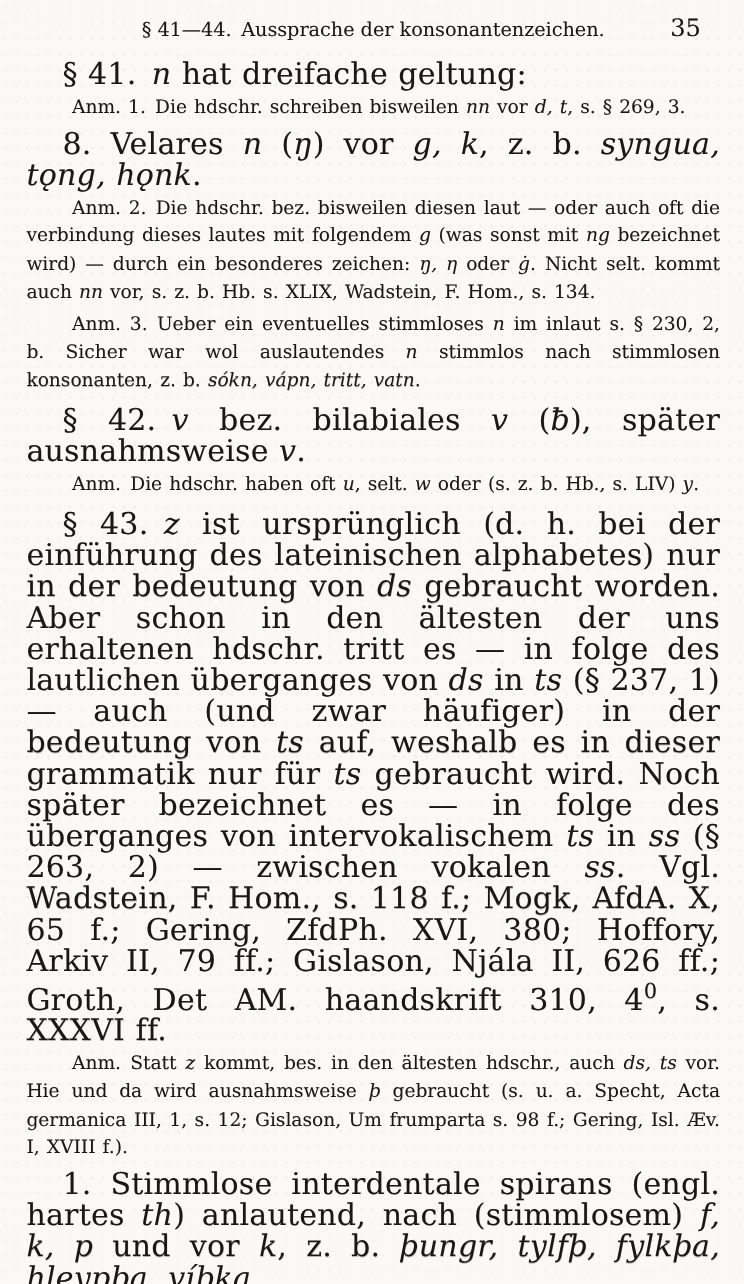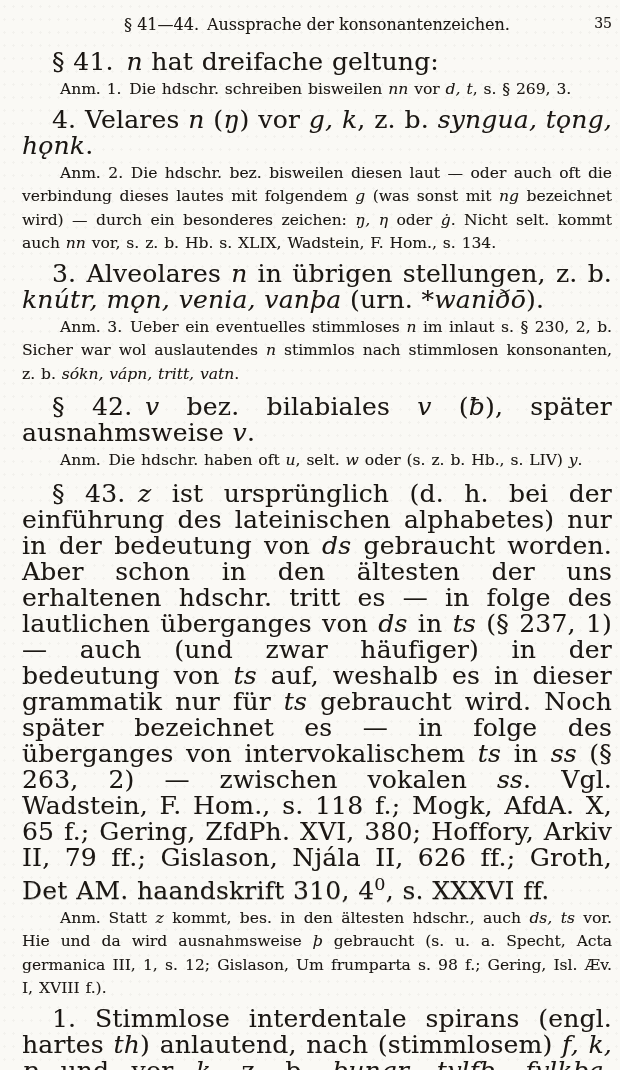--- a/index.html
+++ b/index.html
@@ -7,39 +7,39 @@
     padding: 0;
     width: 620px;
     height: 1070px;
     overflow: hidden;
     background: #faf9f5;
   }
   .page {
     box-sizing: border-box;
     width: 620px;
     height: 1070px;
-    padding: 10px 8px 0 22px;
+    padding: 10px 20px 0 22px;
     font-family: "DejaVu Serif", "Liberation Serif", serif;
     color: #1b1713;
     background-image: radial-gradient(rgba(40,35,30,0.035) 1px, transparent 1.2px);
     background-size: 9px 13px;
     text-shadow: 0.2px 0.2px 0 rgba(27,23,19,0.30);
   }
   .header {
     position: relative;
     text-align: center;
     font-size: 16px;
     line-height: 22px;
     padding-top: 4px;
   }
   .page-number {
     position: absolute;
-    right: 0;
+    right: 16px;
     top: 2px;
-    font-size: 14px;
+    font-size: 20px;
   }
   .text-column { margin-top: 13px; }
   .text-column p {
     margin: 0;
     text-align: justify;
   }
   p.section, p.para {
     font-size: 25px;
     line-height: 26px;
     text-indent: 30px;
@@ -63,23 +63,22 @@
 <body>
 
 <div class="page">
   <div class="header">
     <span class="header-text">§ 41—44. Aussprache der konsonantenzeichen.</span>
     <span class="page-number">35</span>
   </div>
   <div class="text-column" id="text-column">
       <p class="section"><span>§ 41. </span><span class="it">n</span><span> hat dreifache geltung:</span></p>
       <p class="anm"><span>Anm. 1. Die hdschr. schreiben bisweilen </span><span class="it">nn</span><span> vor </span><span class="it">d, t</span><span>, s. § 269, 3.</span></p>
-      <p class="para"><span>4. Velares </span><span class="it">n</span><span> (</span><span class="it">ŋ</span><span>) vor </span><span class="it">g, k</span><span>, z. b. </span><span class="it">syngua, tǫng, hǫnk</span><span>.</span></p>
+      <p class="para"><span>8. Velares </span><span class="it">n</span><span> (</span><span class="it">ŋ</span><span>) vor </span><span class="it">g, k</span><span>, z. b. </span><span class="it">syngua, tǫng, hǫnk</span><span>.</span></p>
       <p class="anm"><span>Anm. 2. Die hdschr. bez. bisweilen diesen laut — oder auch oft die verbindung dieses lautes mit folgendem </span><span class="it">g</span><span> (was sonst mit </span><span class="it">ng</span><span> bezeichnet wird) — durch ein besonderes zeichen: </span><span class="it">ŋ, η</span><span> oder </span><span class="it">ġ</span><span>. Nicht selt. kommt auch </span><span class="it">nn</span><span> vor, s. z. b. Hb. s. XLIX, Wadstein, F. Hom., s. 134.</span></p>
-      <p class="para"><span>3. Alveolares </span><span class="it">n</span><span> in übrigen stellungen, z. b. </span><span class="it">knútr, mǫn, venia, vanþa</span><span> (urn. </span><span class="it">*waniðō</span><span>).</span></p>
       <p class="anm"><span>Anm. 3. Ueber ein eventuelles stimmloses </span><span class="it">n</span><span> im inlaut s. § 230, 2, b. Sicher war wol auslautendes </span><span class="it">n</span><span> stimmlos nach stimmlosen konsonanten, z. b. </span><span class="it">sókn, vápn, tritt, vatn</span><span>.</span></p>
       <p class="section"><span>§ 42. </span><span class="it">v</span><span> bez. bilabiales </span><span class="it">v</span><span> (</span><span class="it">ƀ</span><span>), später ausnahmsweise </span><span class="it">v</span><span>.</span></p>
       <p class="anm"><span>Anm. Die hdschr. haben oft </span><span class="it">u</span><span>, selt. </span><span class="it">w</span><span> oder (s. z. b. Hb., s. LIV) </span><span class="it">y</span><span>.</span></p>
       <p class="section"><span>§ 43. </span><span class="it">z</span><span> ist ursprünglich (d. h. bei der einführung des lateinischen alphabetes) nur in der bedeutung von </span><span class="it">ds</span><span> gebraucht worden.  Aber schon in den ältesten der uns erhaltenen hdschr. tritt es — in folge des lautlichen überganges von </span><span class="it">ds</span><span> in </span><span class="it">ts</span><span> (§ 237, 1) — auch (und zwar häufiger) in der bedeutung von </span><span class="it">ts</span><span> auf, weshalb es in dieser grammatik nur für </span><span class="it">ts</span><span> gebraucht wird.  Noch später bezeichnet es — in folge des überganges von intervokalischem </span><span class="it">ts</span><span> in </span><span class="it">ss</span><span> (§ 263, 2) — zwischen vokalen </span><span class="it">ss</span><span>.  Vgl. Wadstein, F. Hom., s. 118 f.;  Mogk, AfdA. X, 65 f.;  Gering, ZfdPh. XVI, 380;  Hoffory, Arkiv II, 79 ff.;  Gislason, Njála II, 626 ff.;  Groth, Det AM. haandskrift 310, 4</span><sup>0</sup><span>, s. XXXVI ff.</span></p>
       <p class="anm"><span>Anm. Statt </span><span class="it">z</span><span> kommt, bes. in den ältesten hdschr., auch </span><span class="it">ds, ts</span><span> vor. Hie und da wird ausnahmsweise </span><span class="it">þ</span><span> gebraucht (s. u. a. Specht, Acta germanica III, 1, s. 12;  Gislason, Um frumparta s. 98 f.;  Gering, Isl. Æv. I, XVIII f.).</span></p>
       <p class="para"><span>1. Stimmlose interdentale spirans (engl. hartes </span><span class="it">th</span><span>) anlautend, nach (stimmlosem) </span><span class="it">f, k, p</span><span> und vor </span><span class="it">k</span><span>, z. b. </span><span class="it">þungr, tylfþ, fylkþa, hleypþa, víþka</span><span>.</span></p>
     </div>
 
 </div>
 

